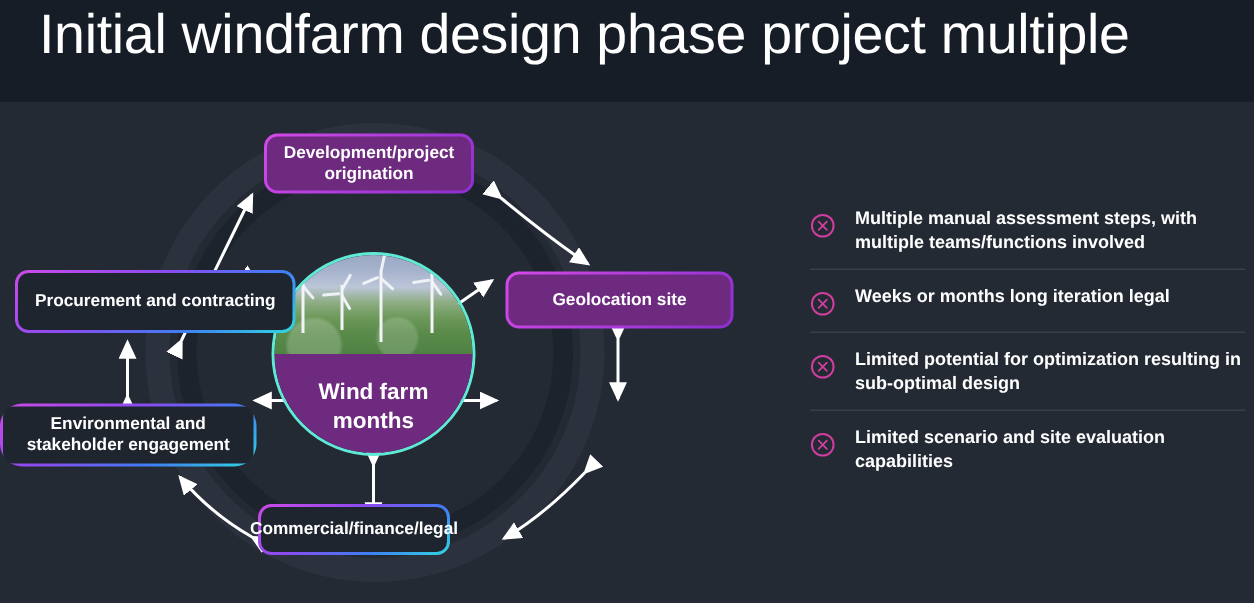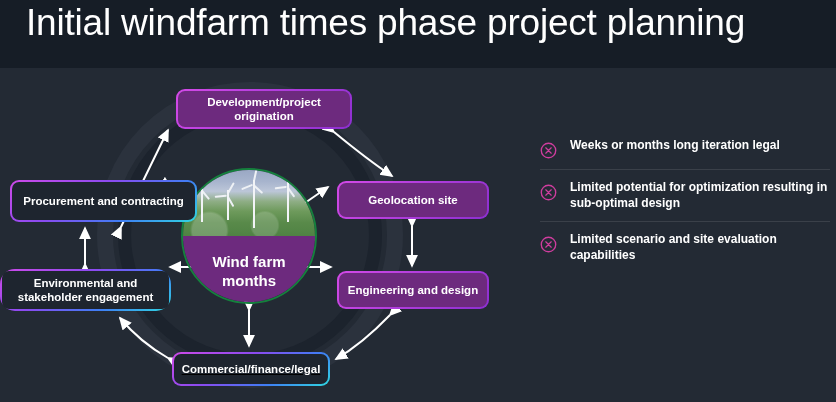--- a/index.html
+++ b/index.html
@@ -69,21 +69,21 @@
     border: 13px solid #1c232d;
   }
 
   
   #center-circle {
     position: absolute;
     left: 181px; top: 100px;
     width: 136px; height: 136px;
     border-radius: 50%;
     overflow: hidden;
-    border: 2px solid #15803d;
+    border: 2px solid #5eead4;
     box-sizing: border-box;
     z-index: 5;
   }
   #center-photo {
     position: absolute;
     left: 0; top: 0;
     width: 100%;
     height: 54%;
     background:
       radial-gradient(circle at 20% 85%, rgba(255,255,255,0.20) 0 14%, transparent 16%),
@@ -142,24 +142,24 @@
     font-weight: bold;
     line-height: 14px;
     padding: 0 6px;
     box-sizing: border-box;
   }
   .node.filled { background: linear-gradient(135deg, #d44ae8, #8c2fd0); }
   .node.filled .node-inner { background: #6d2a7e; }
   .node.outline { background: linear-gradient(150deg, #cf4ae8 0%, #8a4bf0 40%, #3f7ef5 70%, #2fd9e0 100%); }
   .node.outline .node-inner { background: #1e252f; }
 
-  #node-development { left: 176px; top: 21px; width: 176px; height: 40px; }
+  #node-development { left: 176px; top: 21px; width: 140px; height: 40px; }
   #node-geolocation { left: 337px; top: 113px; width: 152px; height: 38px; }
   #node-engineering { left: 337px; top: 203px; width: 152px; height: 38px; }
-  #node-commercial  { left: 172px; top: 284px; width: 158px; height: 34px; text-decoration: underline; }
+  #node-commercial  { left: 172px; top: 268px; width: 128px; height: 34px; }
   #node-environmental { left: 0; top: 201px; width: 171px; height: 42px; border-radius: 15px; }
   #node-procurement { left: 10px; top: 112px; width: 187px; height: 42px; }
 
   
   #arrows { position: absolute; left: 0; top: 0; width: 520px; height: 334px; z-index: 4; }
 
   
   #issues {
     position: absolute;
     left: 540px;
@@ -185,21 +185,21 @@
     font-weight: bold;
     line-height: 16px;
   }
 </style>
 </head>
 <body>
 
 <div id="slide">
 
   <div id="header-band">
-    <div id="page-title">Initial windfarm times phase project planning</div>
+    <div id="page-title">Initial windfarm design phase project multiple</div>
   </div>
 
   <div id="body-area"></div>
 
   <div id="diagram">
 
     <div class="ring" id="ring-outer"></div>
     <div class="ring" id="ring-inner"></div>
 
     <svg id="arrows" viewBox="0 0 520 334">
@@ -262,39 +262,43 @@
     </div>
 
     <div class="node filled" id="node-development">
       <div class="node-inner">Development/project origination</div>
     </div>
 
     <div class="node filled" id="node-geolocation">
       <div class="node-inner">Geolocation site</div>
     </div>
 
-    <div class="node filled" id="node-engineering">
-      <div class="node-inner">Engineering and design</div>
-    </div>
 
     <div class="node outline" id="node-commercial">
       <div class="node-inner">Commercial/finance/legal</div>
     </div>
 
     <div class="node outline" id="node-environmental">
       <div class="node-inner">Environmental and stakeholder engagement</div>
     </div>
 
     <div class="node outline" id="node-procurement">
       <div class="node-inner">Procurement and contracting</div>
     </div>
   </div>
 
   <div id="issues">
 
+    <div class="issue">
+      <svg class="issue-icon" viewBox="0 0 20 20">
+        <circle cx="10" cy="10" r="8.5" fill="none" stroke="#cf3d9e" stroke-width="1.6"></circle>
+        <path d="M6.8,6.8 L13.2,13.2 M13.2,6.8 L6.8,13.2" stroke="#cf3d9e" stroke-width="1.4" stroke-linecap="round"></path>
+      </svg>
+      <div class="issue-text">Multiple manual assessment steps, with multiple teams/functions involved</div>
+    </div>
 
     <div class="issue">
       <svg class="issue-icon" viewBox="0 0 20 20">
         <circle cx="10" cy="10" r="8.5" fill="none" stroke="#cf3d9e" stroke-width="1.6"></circle>
         <path d="M6.8,6.8 L13.2,13.2 M13.2,6.8 L6.8,13.2" stroke="#cf3d9e" stroke-width="1.4" stroke-linecap="round"></path>
       </svg>
       <div class="issue-text">Weeks or months long iteration legal</div>
     </div>
 
     <div class="issue">

